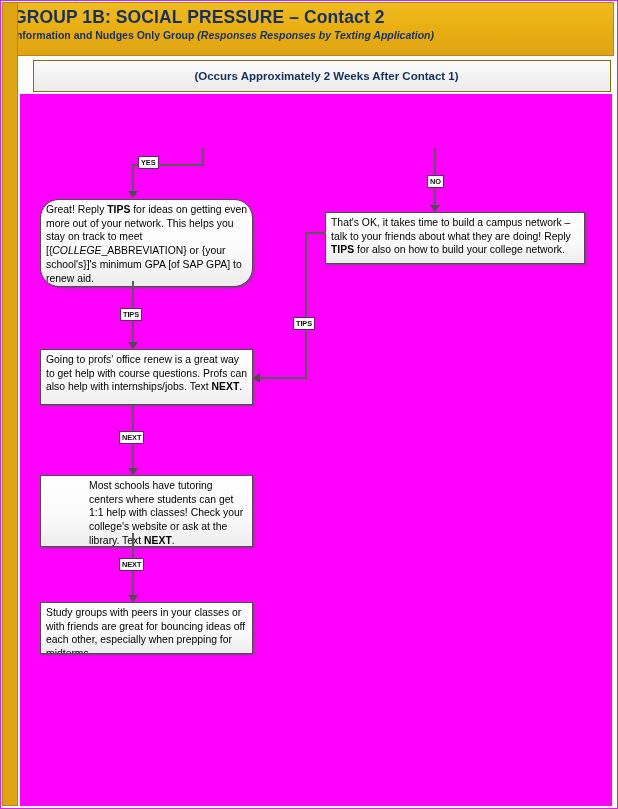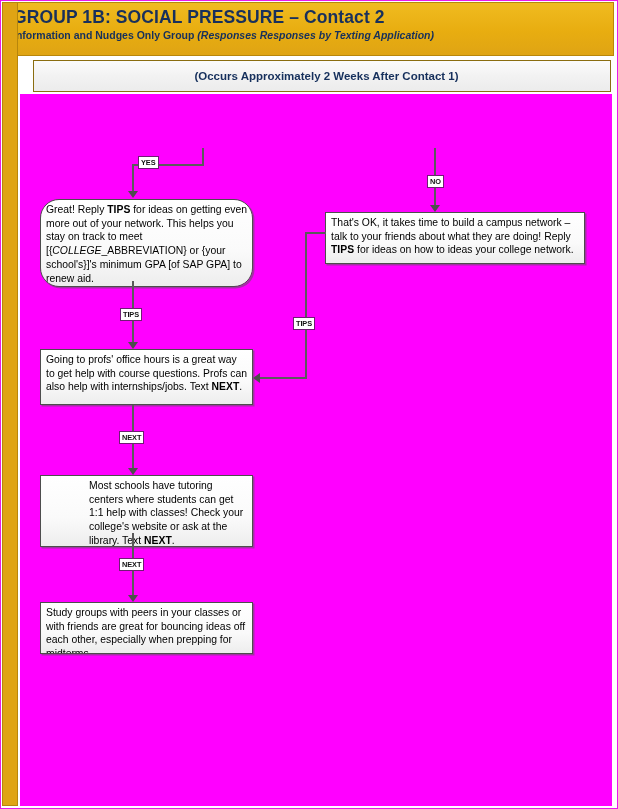--- a/index.html
+++ b/index.html
@@ -189,35 +189,35 @@
 
     <div class="conn conn-v" style="left:414px; top:54px; height:58px;"></div>
     <div class="arrow-down" style="left:410px; top:111px;"></div>
     <div class="conn-label" style="left:407px; top:81px;">NO</div>
 
     <div class="flow-box plain" style="left:20px; top:105px; width:213px; height:88px;border-radius:19px;">
       <span>Great! Reply </span><b>TIPS</b><span> for ideas on getting even more out of your network. This helps you stay on track to meet [{</span><i>COLLEGE</i><span>_ABBREVIATION} or {your school's}]'s minimum GPA [of SAP GPA] to renew aid.</span>
     </div>
 
     <div class="flow-box plain" style="left:305px; top:118px; width:260px; height:52px;">
-      <span>That's OK, it takes time to build a campus network – talk to your friends about what they are doing! Reply </span><b>TIPS</b><span> for ideas on how to ideas your college network.</span>
+      <span>That's OK, it takes time to build a campus network – talk to your friends about what they are doing! Reply </span><b>TIPS</b><span> for also on how to build your college network.</span>
     </div>
 
     <div class="conn conn-v" style="left:112px; top:187px; height:62px;"></div>
     <div class="arrow-down" style="left:108px; top:248px;"></div>
     <div class="conn-label" style="left:100px; top:214px;">TIPS</div>
 
     <div class="conn conn-h" style="left:285px; top:138px; width:21px;"></div>
     <div class="conn conn-v" style="left:285px; top:138px; height:146px;"></div>
     <div class="conn conn-h" style="left:238px; top:283px; width:49px;"></div>
     <div class="arrow-left" style="left:233px; top:279px;"></div>
     <div class="conn-label" style="left:273px; top:223px;">TIPS</div>
 
     <div class="flow-box plain" style="left:20px; top:255px; width:213px; height:56px;">
-      <span>Going to profs' office hours is a great way to get help with course questions. Profs can also help with internships/jobs. Text </span><b>NEXT</b><span>.</span>
+      <span>Going to profs' office renew is a great way to get help with course questions. Profs can also help with internships/jobs. Text </span><b>NEXT</b><span>.</span>
     </div>
 
     <div class="conn conn-v" style="left:112px; top:311px; height:65px;"></div>
     <div class="arrow-down" style="left:108px; top:374px;"></div>
     <div class="conn-label" style="left:99px; top:337px;">NEXT</div>
 
     <div class="flow-box plain" style="left:20px; top:381px; width:213px; height:72px;padding-left:48px;">
       <span>Most schools have tutoring centers where students can get 1:1 help with classes! Check your college's website or ask at the library. Text </span><b>NEXT</b><span>.</span>
     </div>
 

